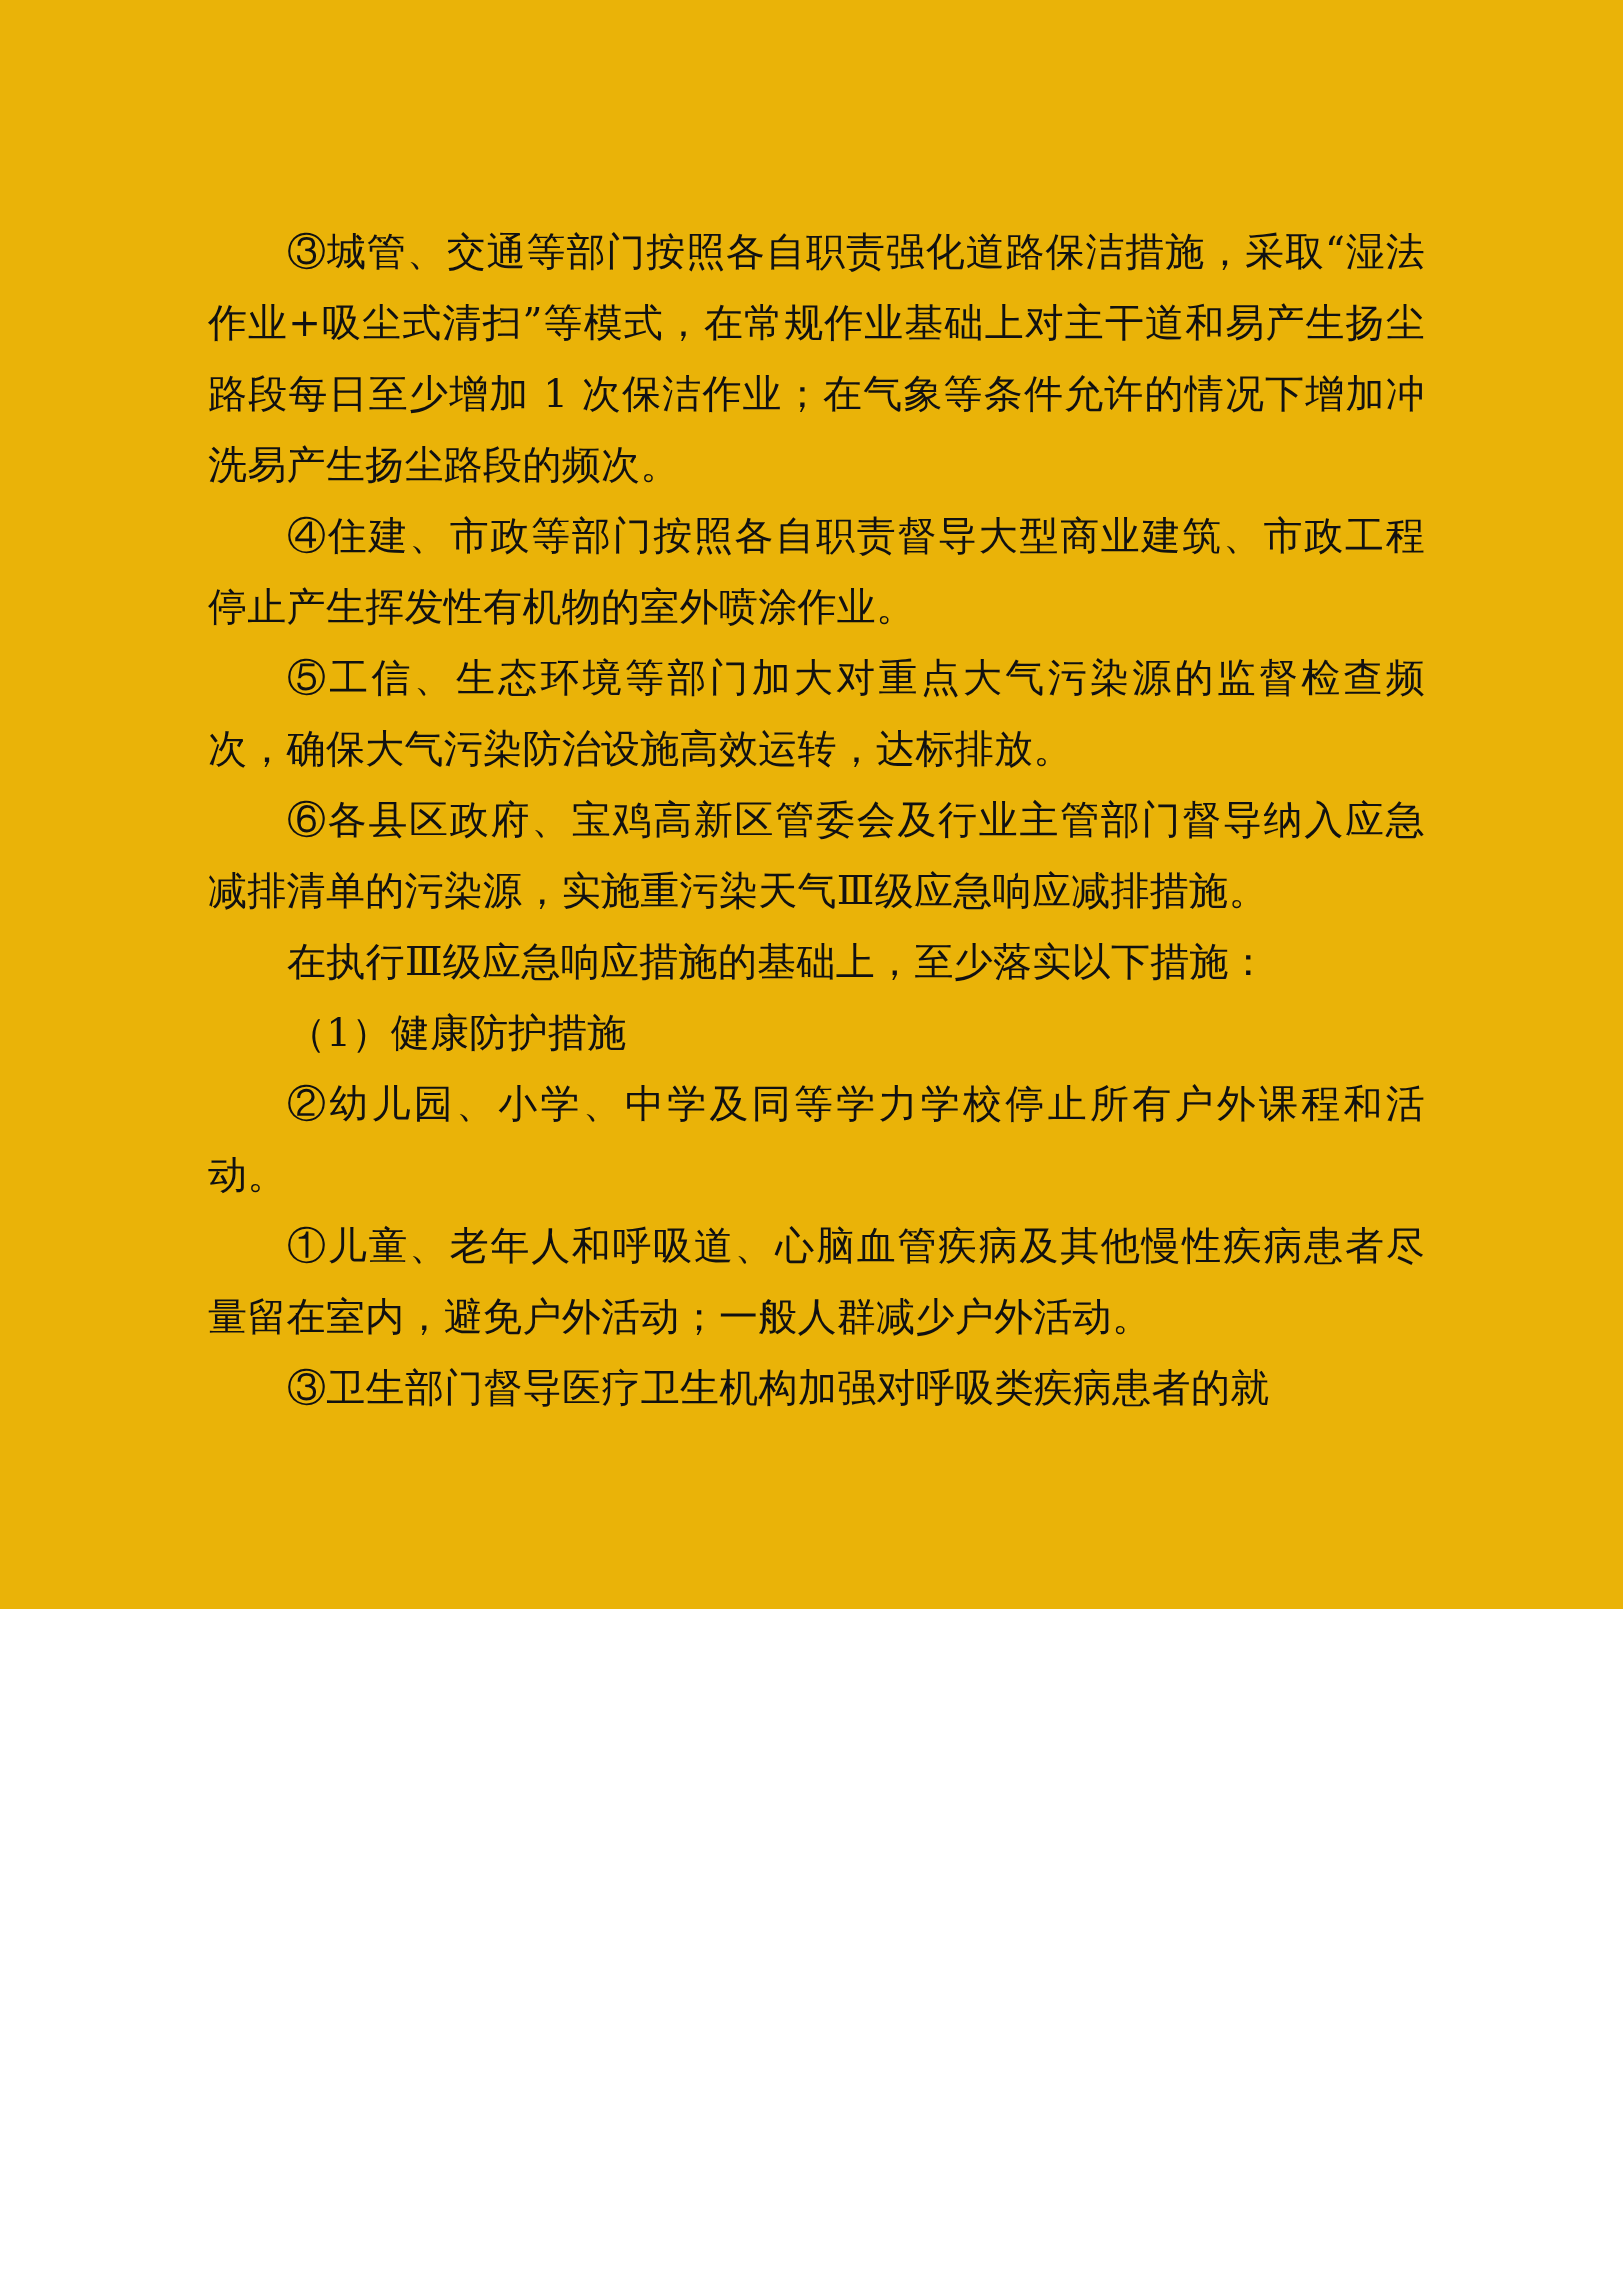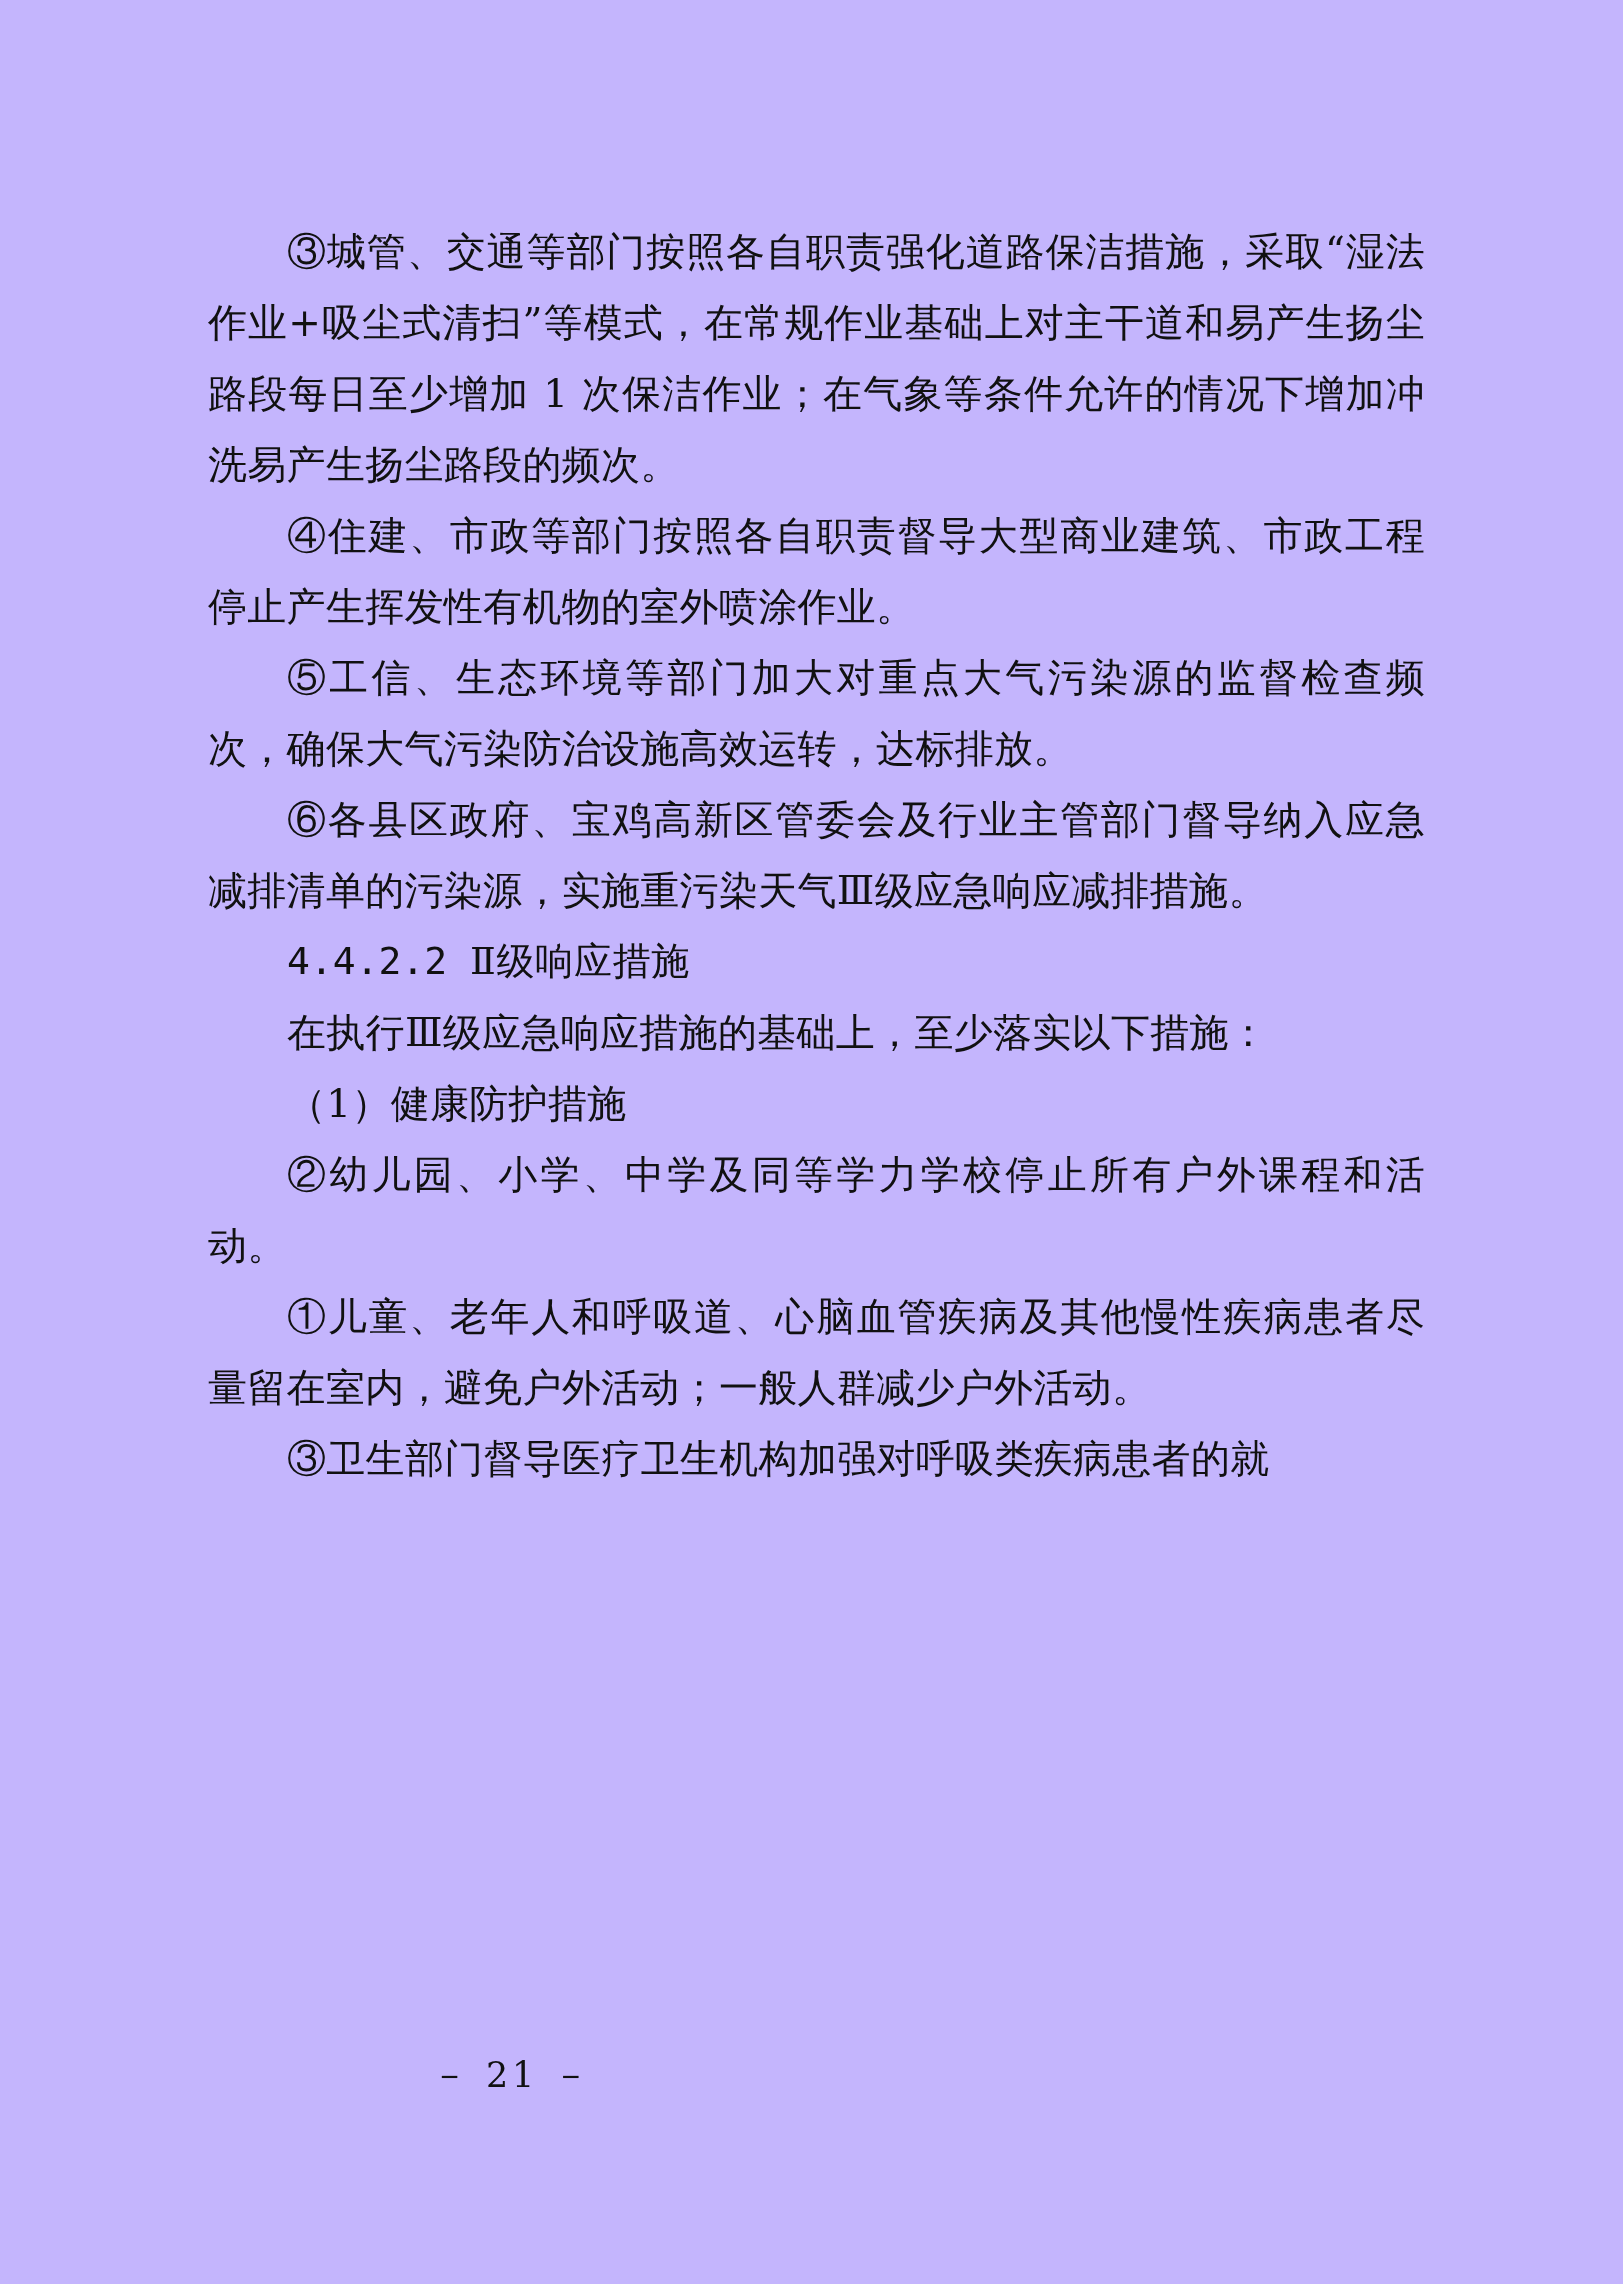--- a/index.html
+++ b/index.html
@@ -3,22 +3,22 @@
 <meta charset="utf-8">
 <style>
   html, body {
     margin: 0;
     padding: 0;
     background: #ffffff;
   }
   .page {
     position: relative;
     width: 1623px;
-    height: 2284px;
-    background: #c4b5fd;
+    height: 1609px;
+    background: #eab308;
     box-sizing: border-box;
     font-family: "DejaVu Serif", "Liberation Serif", serif;
     color: #111111;
     overflow: hidden;
   }
   .content {
     position: absolute;
     left: 208px;
     top: 216px;
     width: 1217px;
@@ -70,23 +70,20 @@
 
     <p class="para">③城管、交通等部门按照各自职责强化道路保洁措施，采取“湿法作业+吸尘式清扫”等模式，在常规作业基础上对主干道和易产生扬尘路段每日至少增加 1 次保洁作业；在气象等条件允许的情况下增加冲洗易产生扬尘路段的频次。</p>
 
     <p class="para">④住建、市政等部门按照各自职责督导大型商业建筑、市政工程停止产生挥发性有机物的室外喷涂作业。</p>
 
     <p class="para">⑤工信、生态环境等部门加大对重点大气污染源的监督检查频次，确保大气污染防治设施高效运转，达标排放。</p>
 
     <p class="para">⑥各县区政府、宝鸡高新区管委会及行业主管部门督导纳入应急减排清单的污染源，实施重污染天气Ⅲ级应急响应减排措施。</p>
 
 
-    <p class="heading">
-      <span>4.4.2.2</span><span>&nbsp;</span><span class="cjk">Ⅱ级响应措施</span>
-    </p>
 
     <p class="para">在执行Ⅲ级应急响应措施的基础上，至少落实以下措施：</p>
 
     <p class="para">（1）健康防护措施</p>
 
     <p class="para">②幼儿园、小学、中学及同等学力学校停止所有户外课程和活动。</p>
 
     <p class="para">①儿童、老年人和呼吸道、心脑血管疾病及其他慢性疾病患者尽量留在室内，避免户外活动；一般人群减少户外活动。</p>
 
     <p class="para">③卫生部门督导医疗卫生机构加强对呼吸类疾病患者的就</p>

